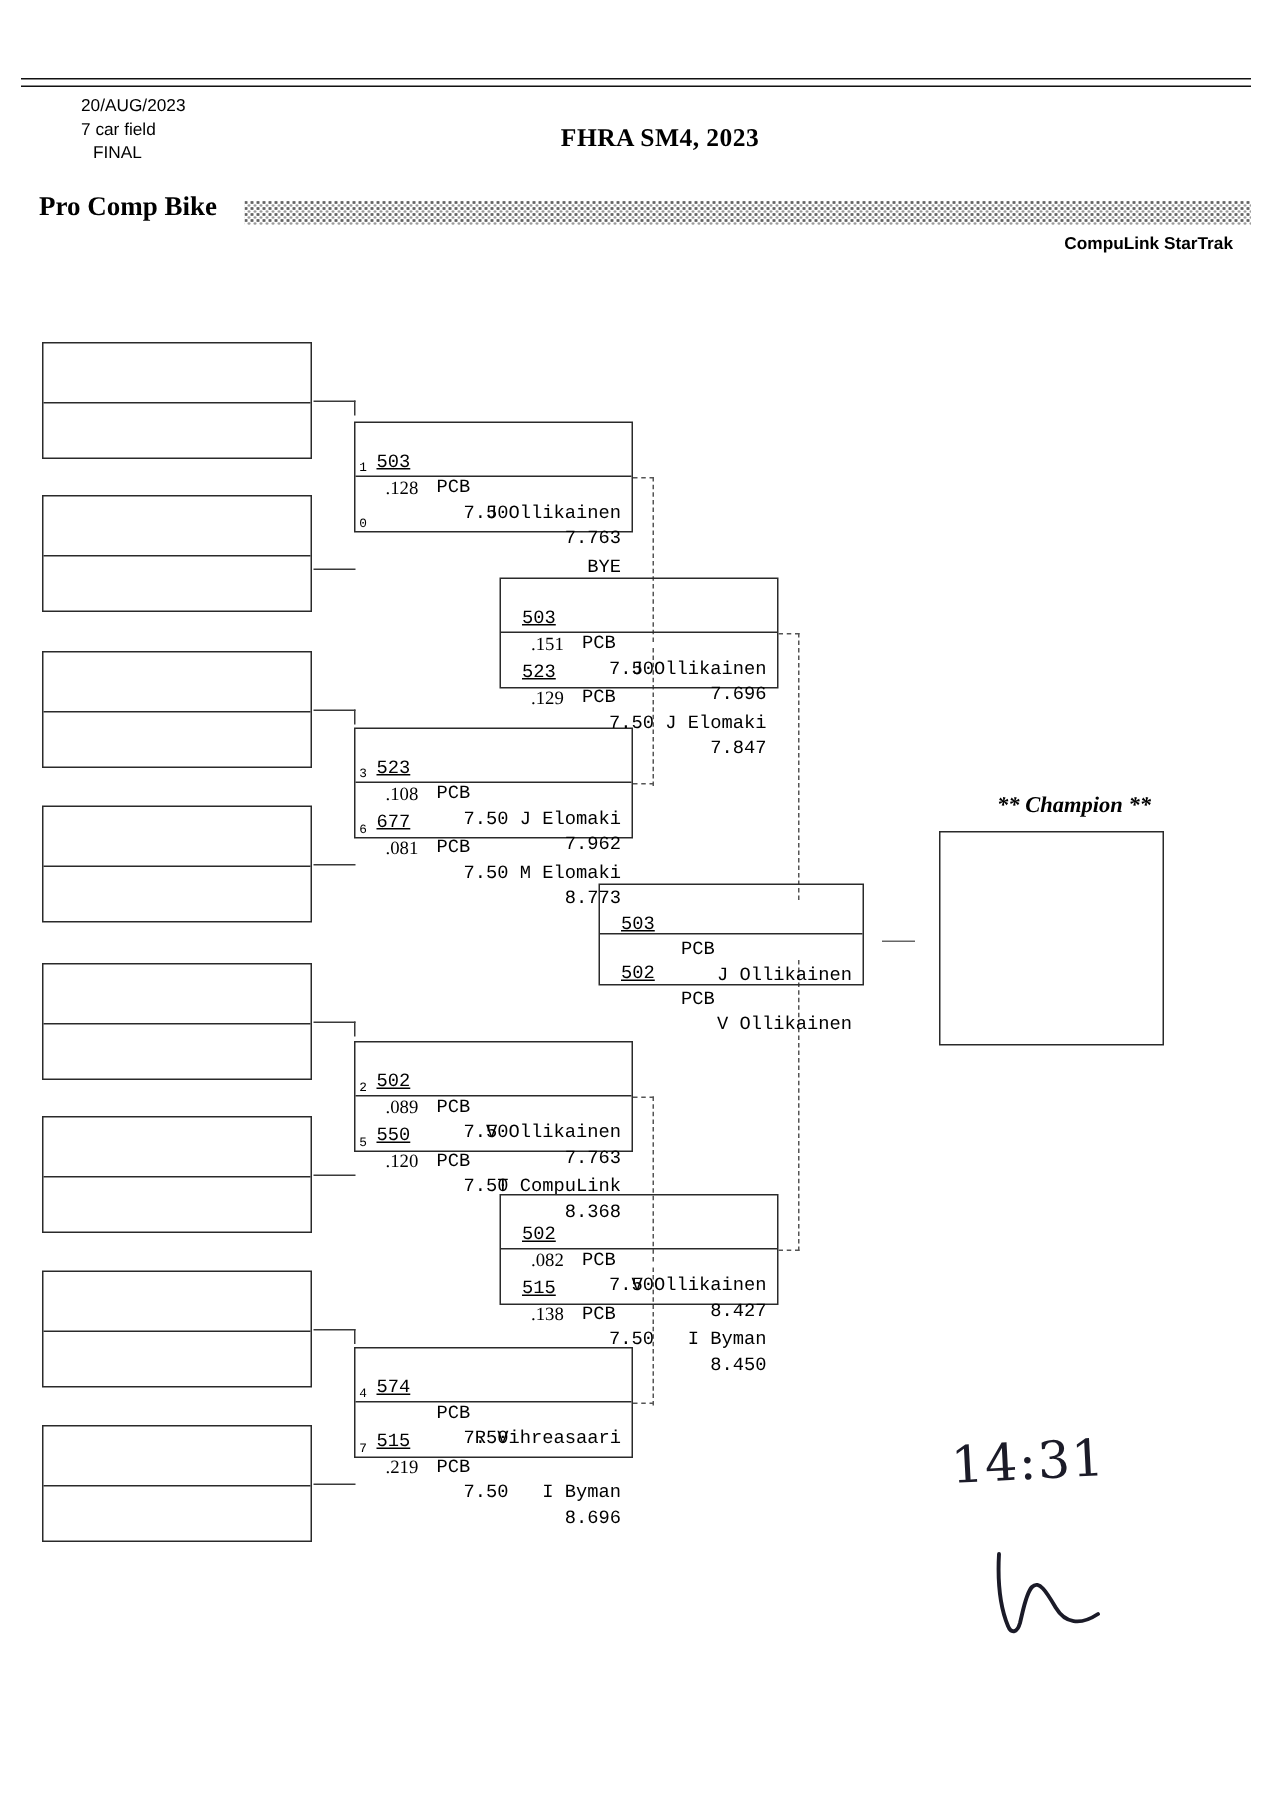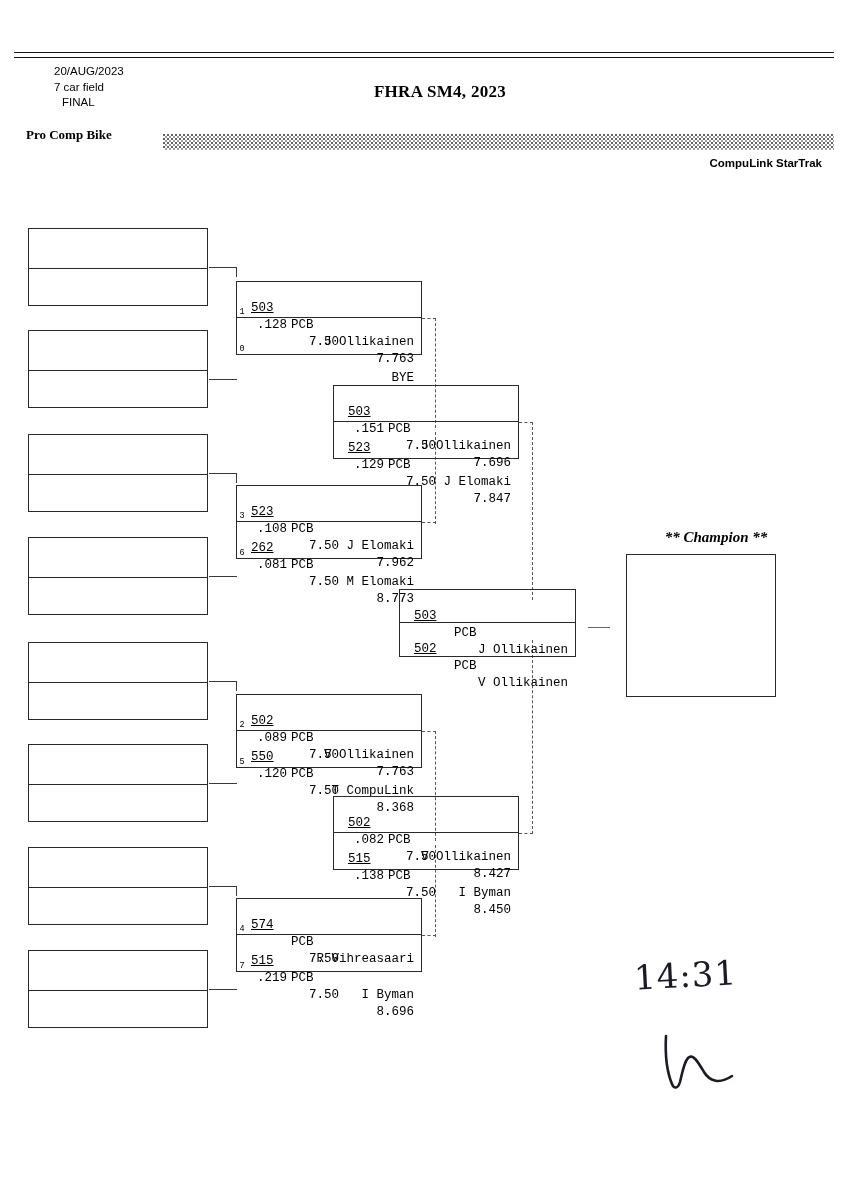--- a/index.html
+++ b/index.html
@@ -14,21 +14,21 @@
   
   #rule-top{position:absolute;left:14px;top:52px;width:820px;height:4px;
             border-top:1.6px solid #111;border-bottom:1.1px solid #111;}
   #meta{position:absolute;left:26px;top:64px;width:260px;font-size:11.5px;line-height:15.5px;margin-left:28px;}
   #meta div{white-space:pre;}
   #meta .ind{padding-left:8px;}
   #doc-title{position:absolute;left:16px;top:82px;width:848px;text-align:center;
              font-family:"Liberation Serif", serif;font-weight:bold;font-size:17px;
              letter-spacing:.3px;}
   #class-name{position:absolute;left:26px;top:127px;
-              font-family:"Liberation Serif", serif;font-weight:bold;font-size:13px;}
+              font-family:"Liberation Serif", serif;font-weight:bold;font-size:18px;}
   #class-band{position:absolute;left:163px;top:134px;width:671px;height:16px;
      background-image:
        radial-gradient(circle at 1px 1px, #4a4a4a 0.9px, transparent 1.1px),
        radial-gradient(circle at 1px 1px, #8a8a8a 0.8px, transparent 1.0px);
      background-size:4px 4px, 4px 4px;
      background-position:0 0, 2px 2px;
      opacity:.85;}
   #timing-brand{position:absolute;left:0;top:157px;width:822px;text-align:right;
                 font-size:11.5px;font-weight:bold;}
 
@@ -39,21 +39,21 @@
   .pair-box{position:absolute;border:1.1px solid #2a2a2a;box-sizing:border-box;
             font-family:"Liberation Mono", monospace;}
   .pair-box .half{position:relative;height:50%;box-sizing:border-box;}
   .pair-box .half.top{border-bottom:1.1px solid #2a2a2a;}
   .row{position:absolute;left:0;width:100%;height:17px;line-height:17px;font-size:12.5px;white-space:pre;}
   .row.r1{top:1px;}
   .row.r2{top:18px;}
   .c-num{position:absolute;left:14px;text-decoration:underline;}
   .c-cls{position:absolute;left:54px;}
   .c-name{position:absolute;right:7px;}
-  .c-rt{position:absolute;left:20px;}
+  .c-rt{position:absolute;left:20px;font-family:Liberation Serif, serif;}
   .c-dial{position:absolute;left:72px;}
   .c-et{position:absolute;right:7px;}
   .lane{position:absolute;left:2.5px;bottom:0px;font-size:8.5px;line-height:10px;
         font-family:"Liberation Mono", monospace;}
 
   
   .elbow{position:absolute;}
   .elbow .h{position:absolute;left:0;top:0;height:0;border-top:1.1px solid #3a3a3a;}
   .elbow .v{position:absolute;top:0;width:0;border-left:1.1px solid #3a3a3a;}
 
@@ -185,21 +185,21 @@
     </div>
     <div class="row r2">
       <span class="c-rt">.108</span>
       <span class="c-dial">7.50</span>
       <span class="c-et">7.962</span>
     </div>
     <div class="lane">3</div>
   </div>
   <div class="half">
     <div class="row r1">
-      <span class="c-num">262</span>
+      <span class="c-num">677</span>
       <span class="c-cls">PCB</span>
       <span class="c-name">M Elomaki</span>
     </div>
     <div class="row r2">
       <span class="c-rt">.081</span>
       <span class="c-dial">7.50</span>
       <span class="c-et">8.773</span>
     </div>
     <div class="lane">6</div>
   </div>

